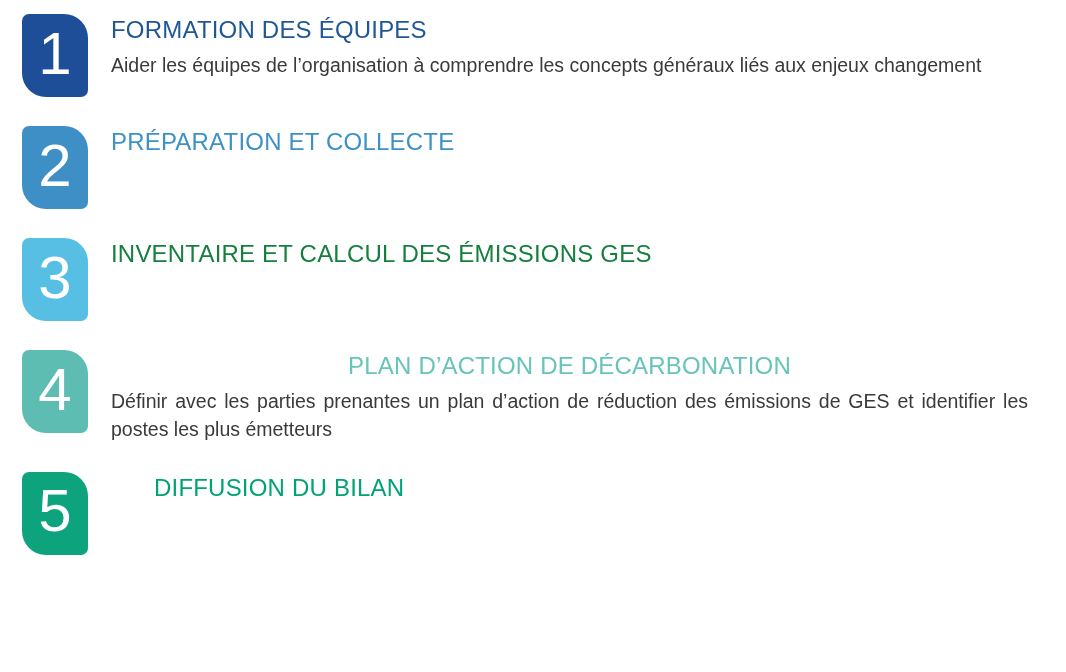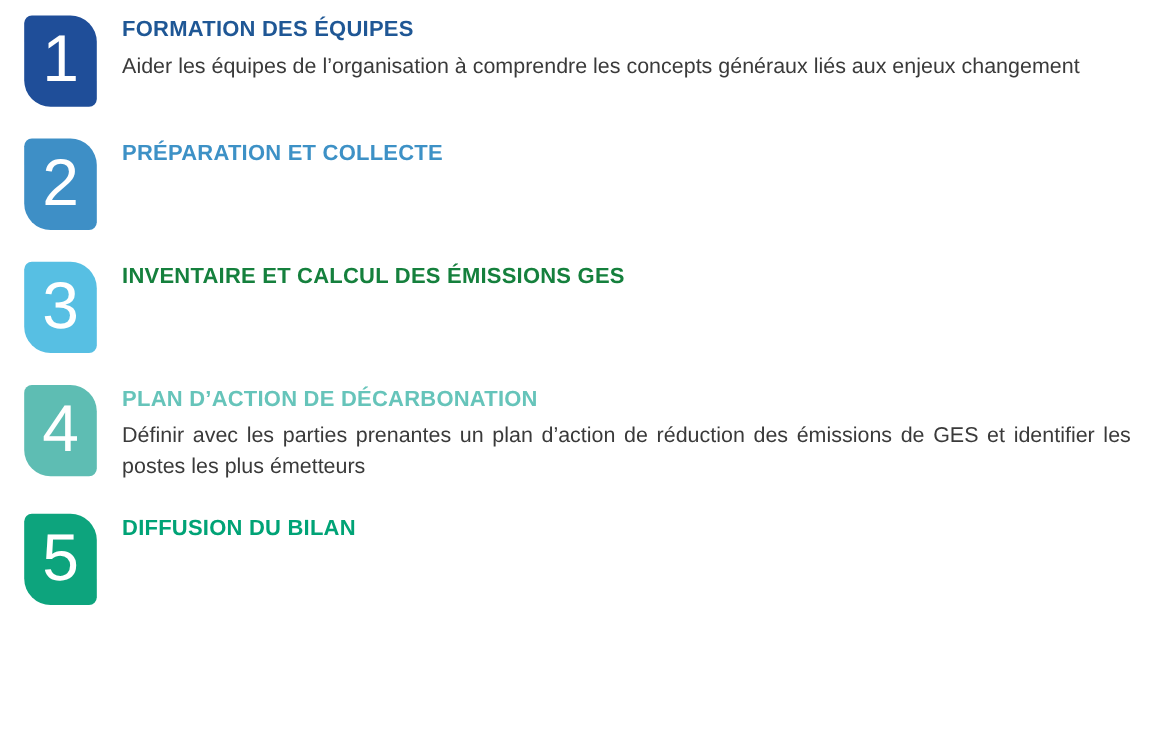--- a/index.html
+++ b/index.html
@@ -44,22 +44,22 @@
     line-height: 1;
     transform: translateY(-2px);
   }
   .content {
     flex: 1 1 auto;
     min-width: 0;
     padding-top: 2px;
   }
   .title {
     margin: 0 0 7px 0;
-    font-size: 20px;
-    font-weight: 700;
+    font-size: 24px;
+    font-weight: 400;
     letter-spacing: 0.2px;
     line-height: 1.15;
   }
   .desc {
     margin: 0;
     font-size: 19.5px;
     line-height: 28px;
     color: #3a3a3a;
     text-align: justify;
     text-align-last: left;
@@ -97,28 +97,28 @@
       <div class="content">
         <h2 class="title" style="color: #15803d;">INVENTAIRE ET CALCUL DES ÉMISSIONS GES</h2>
       </div>
     </section>
 
     <section class="step">
       <div class="badge" style="background-color: rgb(94, 189, 179);">
         <span class="num">4</span>
       </div>
       <div class="content">
-        <h2 class="title" style="color: rgb(102, 196, 186);">PLAN D’ACTION DE DÉCARBONATION</h2>
+        <h2 class="title" style="color: rgb(102, 196, 186); text-align: center;">PLAN D’ACTION DE DÉCARBONATION</h2>
         <p class="desc">Définir avec les parties prenantes un plan d’action de réduction des émissions de GES et identifier les postes les plus émetteurs</p>
       </div>
     </section>
 
     <section class="step">
       <div class="badge" style="background-color: rgb(13, 164, 125);">
         <span class="num">5</span>
       </div>
       <div class="content">
-        <h2 class="title" style="color: rgb(0, 163, 118);">DIFFUSION DU BILAN</h2>
+        <h2 class="title" style="color: rgb(0, 163, 118); margin-left: 43px;">DIFFUSION DU BILAN</h2>
       </div>
     </section>
 
   </main>
 </div>
 
 </body></html>

